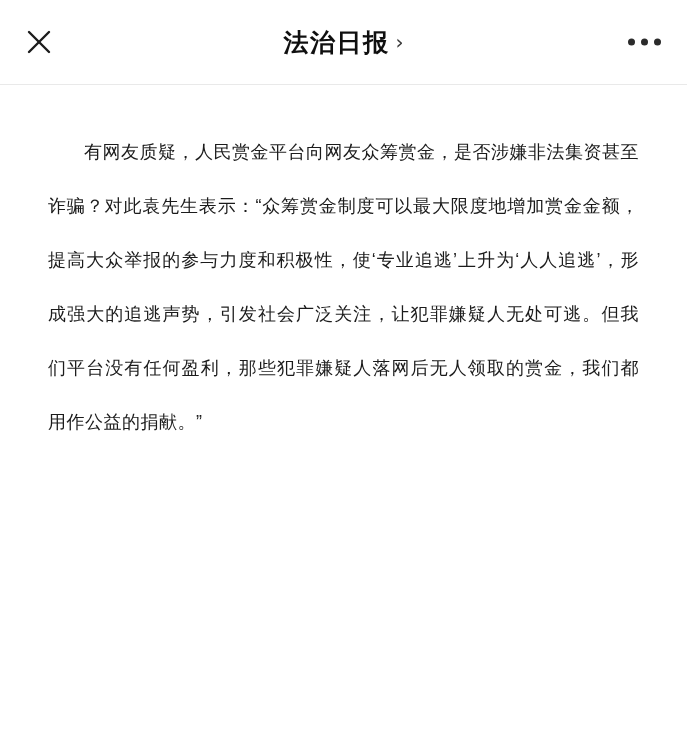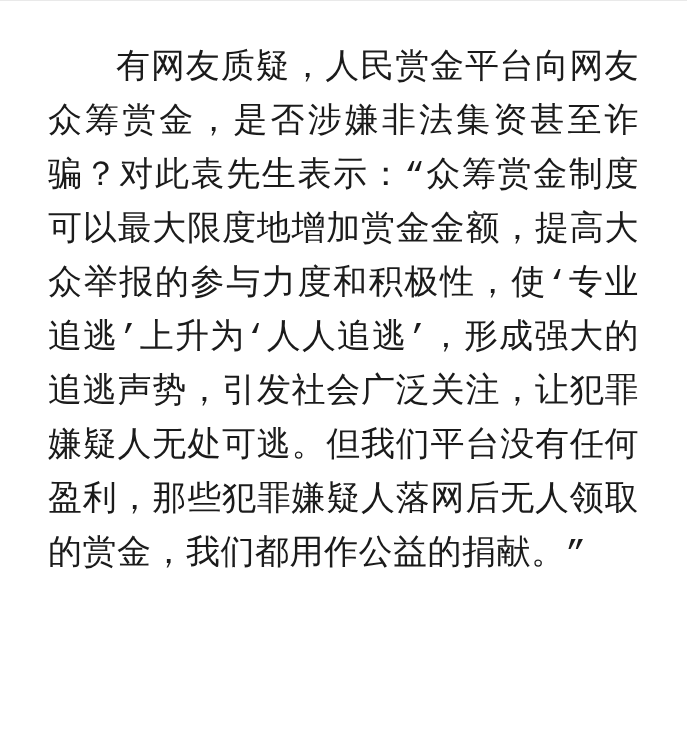--- a/index.html
+++ b/index.html
@@ -89,35 +89,56 @@
   }
   
   .content {
     flex: 1 1 auto;
     padding: 40px 48px 0 48px;
     box-sizing: border-box;
     overflow: hidden;
   }
   .para {
     margin: 0;
-    font-size: 34px;
+    font-size: 18px;
     line-height: 54px;
     color: #1b1b1b;
     text-align: justify;
     text-justify: inter-ideograph;
     text-indent: 2em;
-    font-family: Liberation Mono, monospace;
+    font-family: Liberation Sans, sans-serif;
     letter-spacing: 0.5px;
   }
 </style>
 </head>
 <body>
 
 <div class="app">
 
+  <div class="header">
+
+    <div class="close-btn">
+      <svg width="30" height="30" viewBox="0 0 30 30" aria-hidden="true">
+        <line x1="5" y1="5" x2="25" y2="25" stroke="#1c1c1c" stroke-width="2.4" stroke-linecap="round"></line>
+        <line x1="25" y1="5" x2="5" y2="25" stroke="#1c1c1c" stroke-width="2.4" stroke-linecap="round"></line>
+      </svg>
+    </div>
+
+    <div class="title-wrap">
+      <span class="title-text">法治日报</span>
+      <span class="title-chevron">›</span>
+    </div>
+
+    <div class="more-btn">
+      <span class="dot"></span>
+      <span class="dot"></span>
+      <span class="dot"></span>
+    </div>
+
+  </div>
 
   <div class="divider"></div>
 
   <div class="content">
     <p class="para">有网友质疑，人民赏金平台向网友众筹赏金，是否涉嫌非法集资甚至诈骗？对此袁先生表示：“众筹赏金制度可以最大限度地增加赏金金额，提高大众举报的参与力度和积极性，使‘专业追逃’上升为‘人人追逃’，形成强大的追逃声势，引发社会广泛关注，让犯罪嫌疑人无处可逃。但我们平台没有任何盈利，那些犯罪嫌疑人落网后无人领取的赏金，我们都用作公益的捐献。”</p>
   </div>
 
 </div>
 
 </body></html>

